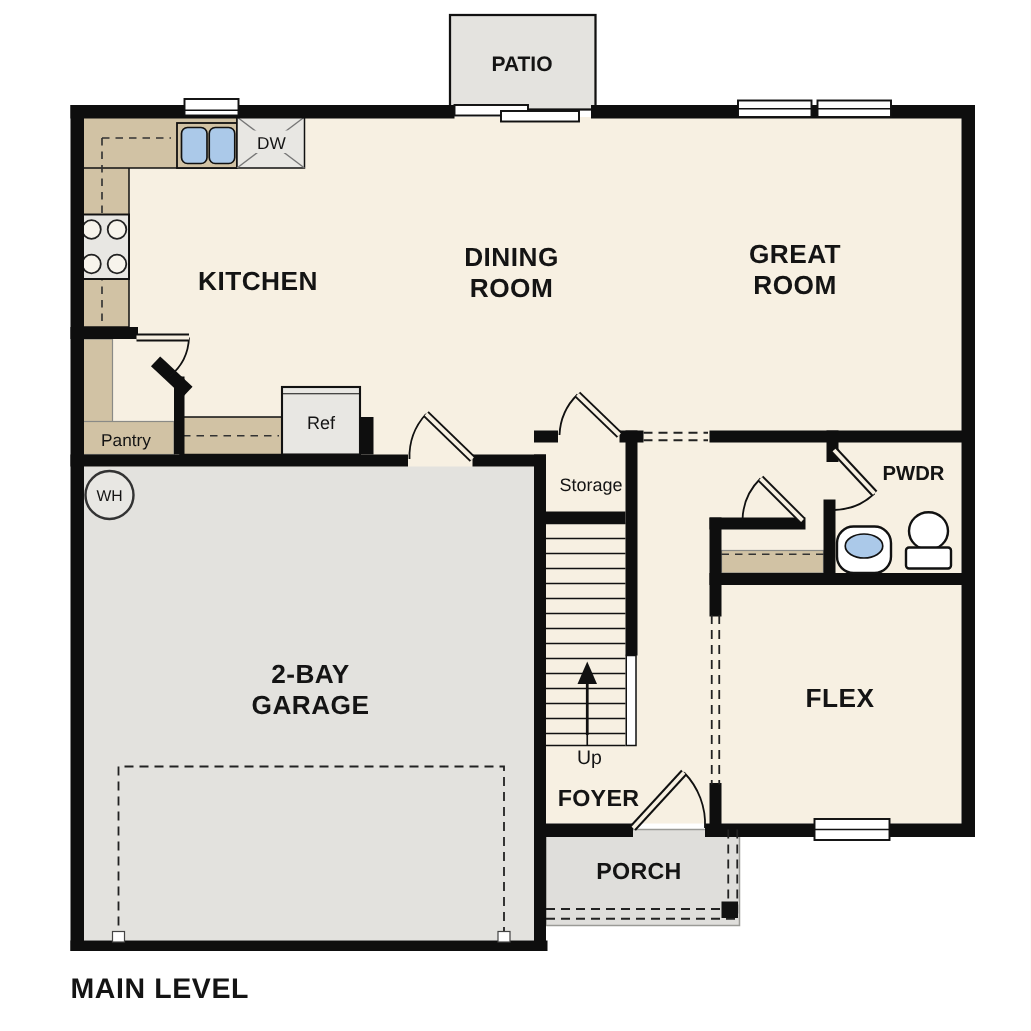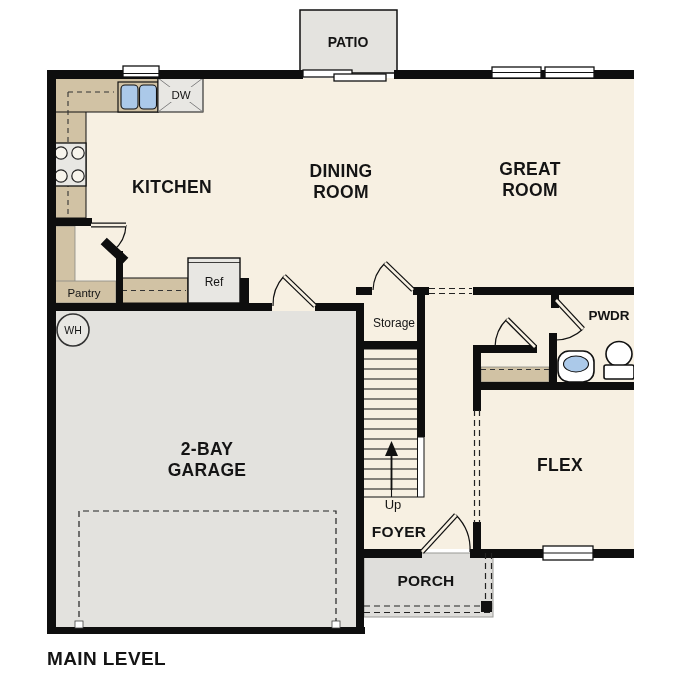--- a/index.html
+++ b/index.html
@@ -1,16 +1,16 @@
 <!DOCTYPE html>
 <html><head>
 <meta charset="utf-8">
 <style>
   html,body { margin:0; padding:0; background:#ffffff; }
-  .stage { position:relative; width:634px; height:687px; background:#ffffff; overflow:hidden; }
+  .stage { position:relative; width:686px; height:687px; background:#ffffff; overflow:hidden; }
   svg { display:block; }
   .t { font-family:"Liberation Sans","DejaVu Sans",sans-serif; fill:#141414; }
   .c { text-anchor:middle; }
   .room    { font-size:17.5px; font-weight:bold; letter-spacing:.3px; }
   .room-sm { font-size:15.5px; font-weight:bold; letter-spacing:.2px; }
   .patio-t { font-size:14px;   font-weight:bold; }
   .pwdr-t  { font-size:13.5px; font-weight:bold; }
   .title-t { font-size:19px;   font-weight:bold; letter-spacing:.4px; }
   .feat    { font-size:12px; }
   .feat-s  { font-size:11.5px; }

